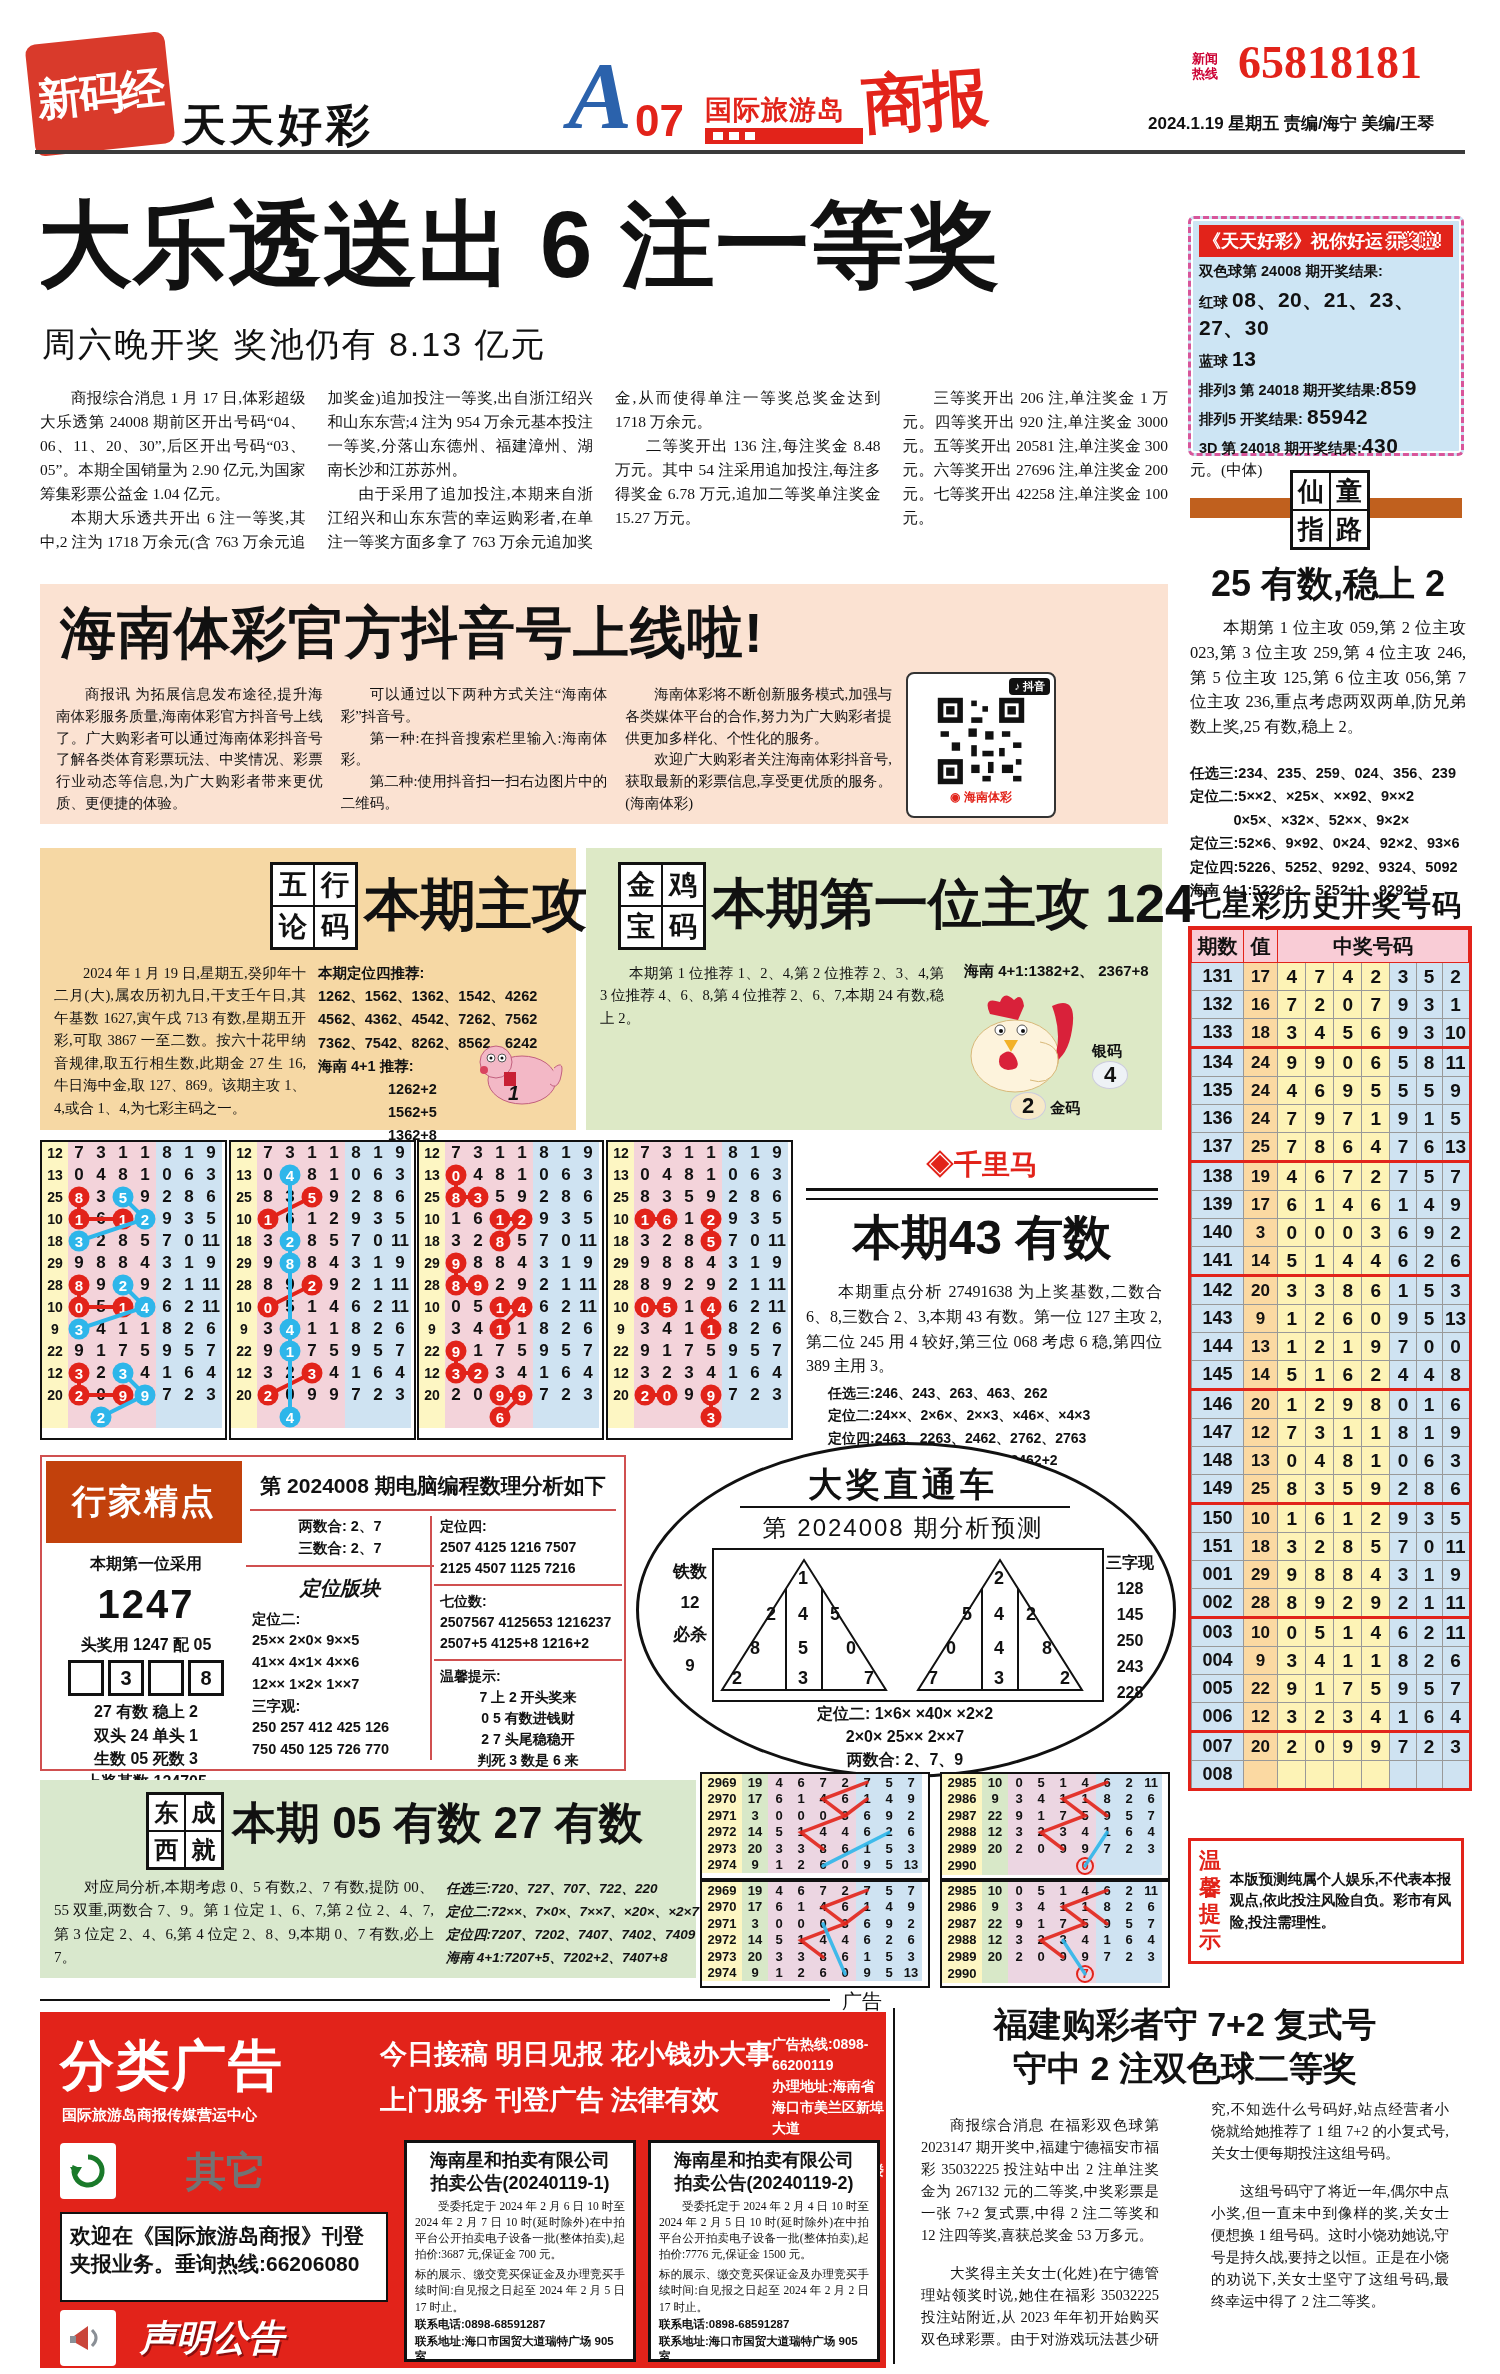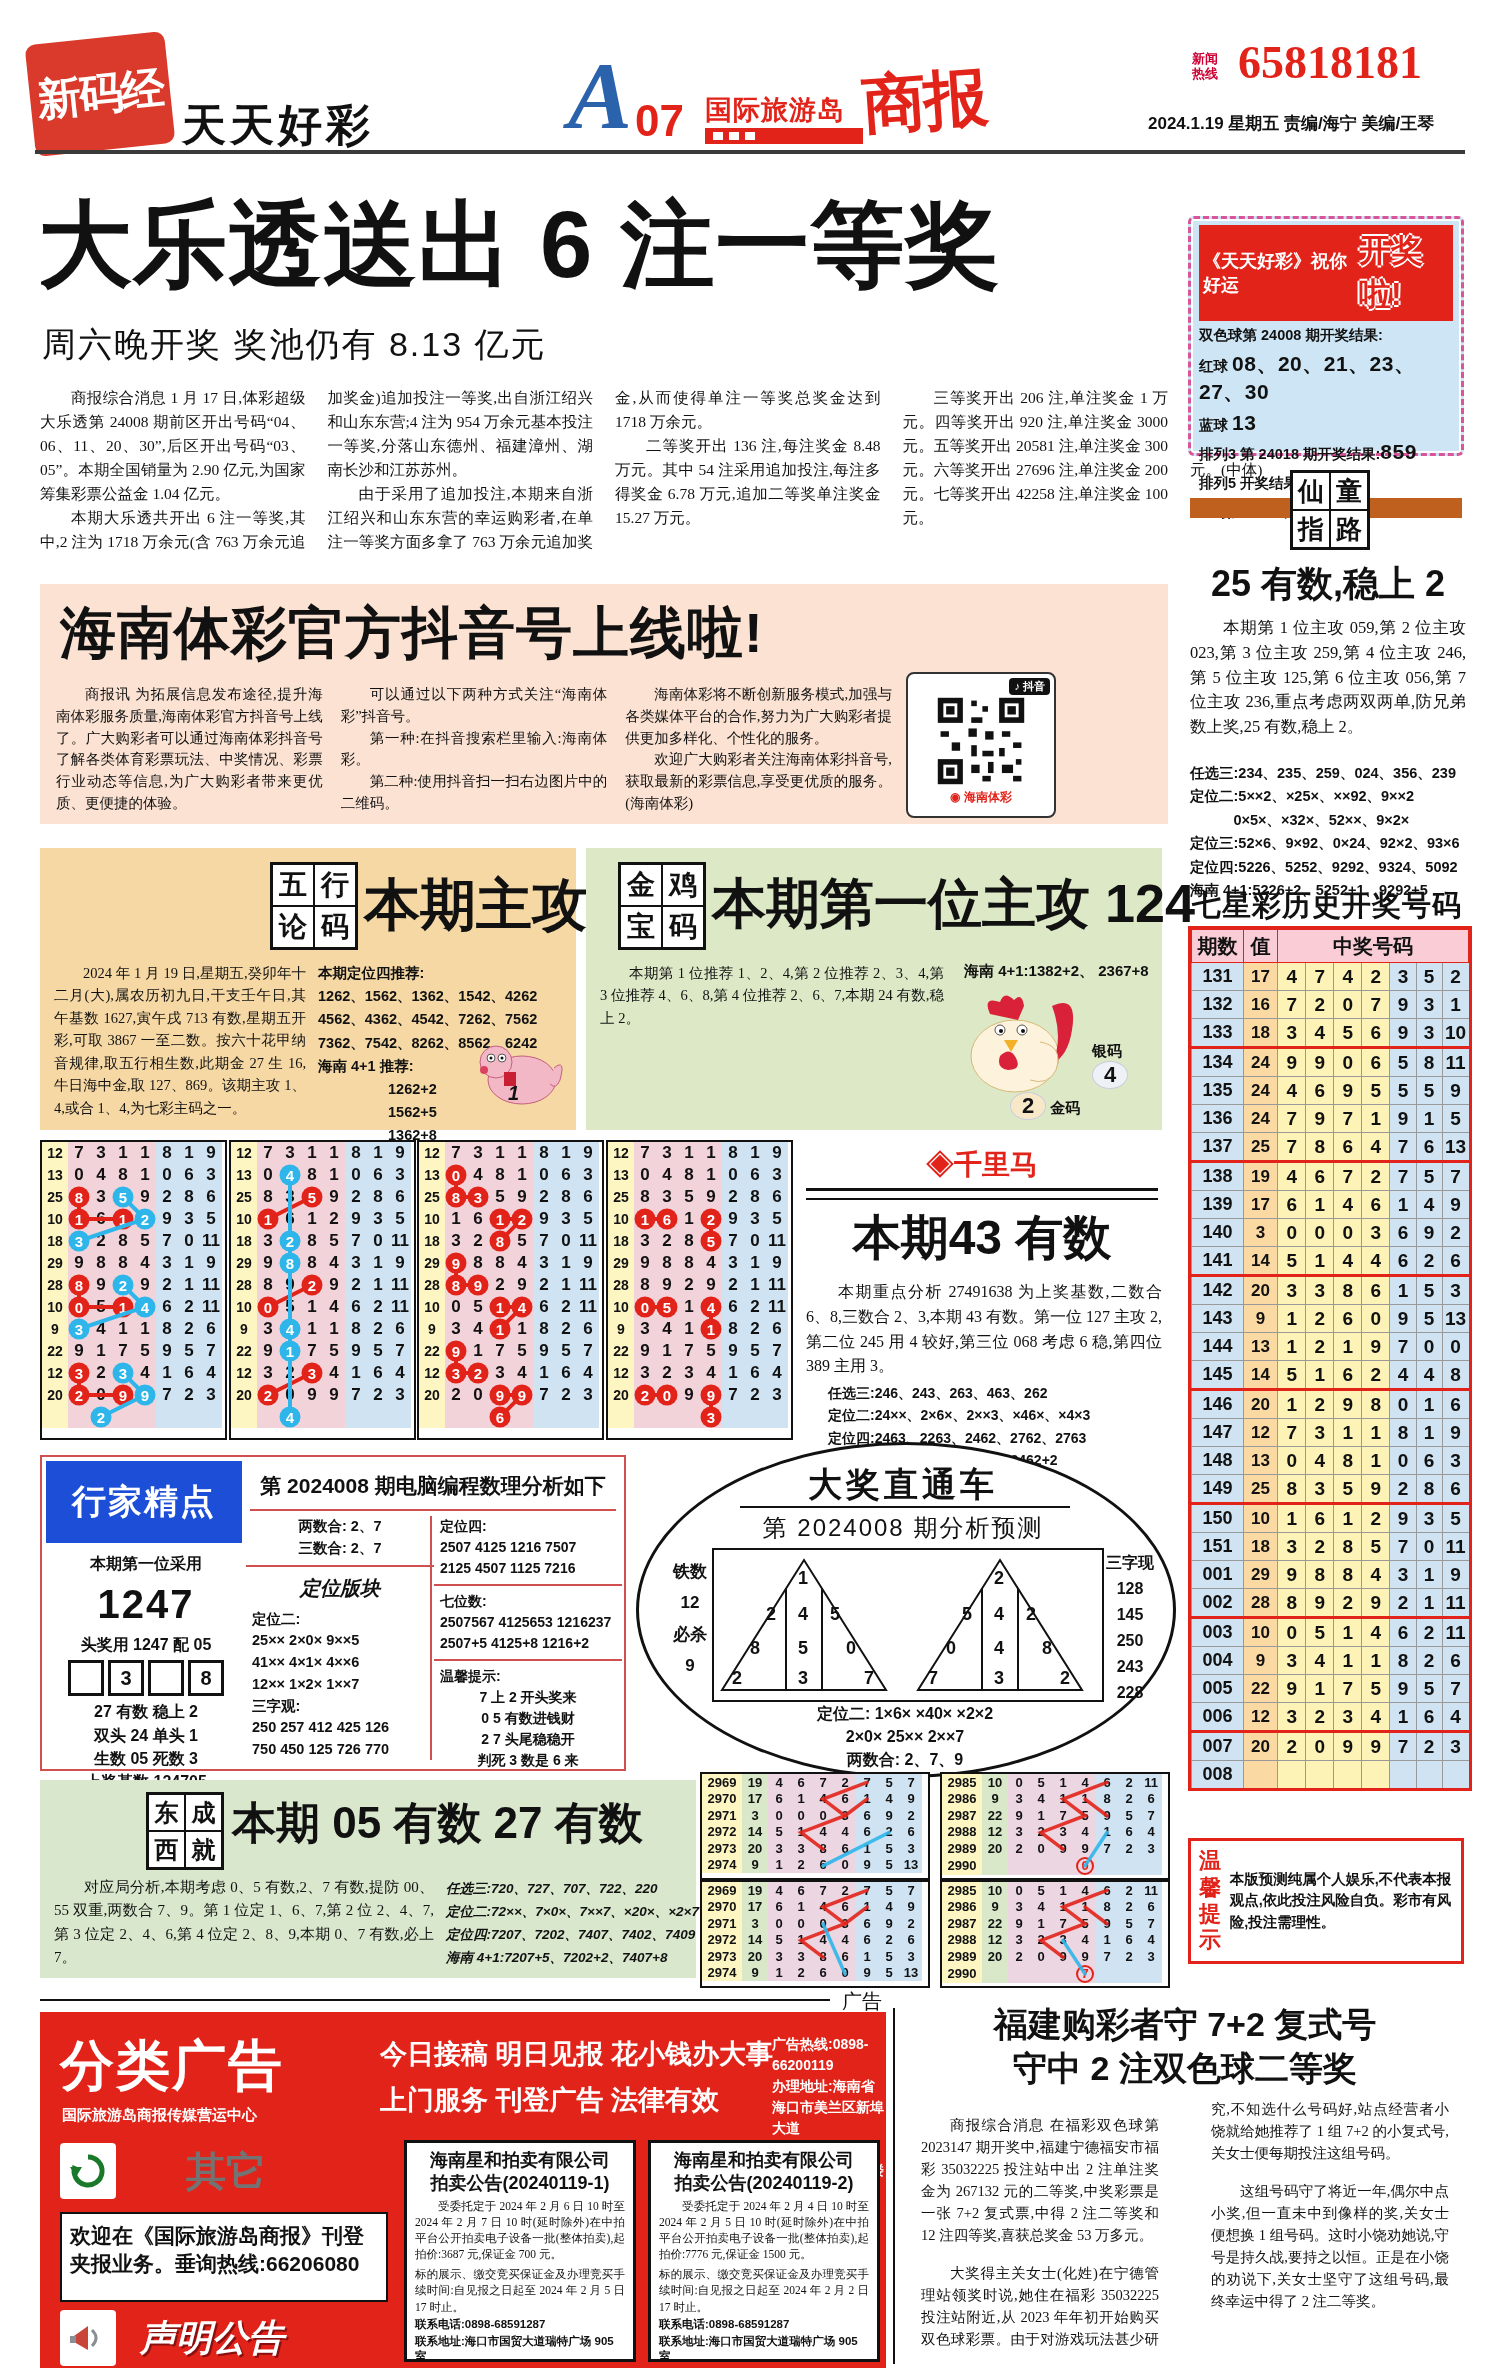--- a/index.html
+++ b/index.html
@@ -27,21 +27,21 @@
   
   #lead-headline{left:38px;top:182px;width:1130px;font-size:94px;font-weight:900;letter-spacing:1px;}
   #lead-sub{left:42px;top:322px;font-size:34px;letter-spacing:2px;}
   #lead-cols{left:40px;top:386px;width:1128px;height:188px;column-count:4;column-gap:22px;
              font-size:15.5px;line-height:1.55;}
   #lead-cols p{margin:0;text-indent:2em;}
   
   #draw-box{left:1188px;top:216px;width:276px;height:240px;background:#cde5f4;border:3px dashed #d8559a;border-radius:6px;
             box-shadow:0 0 0 2px #fff inset;padding:6px 8px;box-sizing:border-box;}
   #draw-title{background:#e2231a;color:#fff;font-size:18px;font-weight:bold;padding:4px 4px;display:flex;align-items:center;}
-  #draw-title .t2{color:#e2231a;font-size:32px;font-weight:900;margin-left:4px;
+  #draw-title .t2{color:#e2231a;font-size:16px;font-weight:900;margin-left:4px;
                   text-shadow:-2px 0 #fff,2px 0 #fff,0 -2px #fff,0 2px #fff;}
   #draw-box .ln{font-size:14.5px;margin-top:5px;font-weight:bold;}
   #draw-box .big{font-size:21px;font-weight:900;letter-spacing:0.5px;}
   
   #xt-bar{left:1190px;top:498px;width:272px;height:20px;background:#c0601e;}
   .badge{display:grid;grid-template-columns:1fr 1fr;background:#fff;border:2px solid #111;}
   .badge span{border:1px solid #111;font-weight:900;display:flex;align-items:center;justify-content:center;}
   #xt-badge{left:1290px;top:470px;width:76px;height:76px;font-size:26px;}
   #xt-title{left:1190px;top:560px;width:276px;text-align:center;font-size:36px;font-weight:900;}
   #xt-body{left:1190px;top:616px;width:276px;font-size:16.5px;line-height:1.5;}
@@ -84,21 +84,21 @@
   .tgrid td.b{background:#cfe3f2;}
   .tgrid svg{position:absolute;left:0;top:0;pointer-events:none;}
   
   #ql-head{left:800px;top:1146px;width:364px;text-align:center;font-size:28px;font-weight:900;color:#e2231a;}
   #ql-rule{left:806px;top:1188px;width:352px;height:7px;border-top:3px solid #111;border-bottom:2px solid #111;}
   #ql-title{left:800px;top:1206px;width:364px;text-align:center;font-size:48px;font-weight:900;}
   #ql-body{left:806px;top:1280px;width:356px;font-size:16px;line-height:1.55;}
   #ql-lines{left:828px;top:1382px;width:340px;font-size:14px;line-height:1.6;font-weight:bold;white-space:nowrap;}
   
   #hj{left:40px;top:1455px;width:582px;height:312px;border:2px solid #d05050;background:#fff;}
-  #hj-red{left:46px;top:1461px;width:196px;height:82px;background:#1d4ed8;color:#fff;font-size:34px;font-weight:900;
+  #hj-red{left:46px;top:1461px;width:196px;height:82px;background:#c2410c;color:#fff;font-size:34px;font-weight:900;
           display:flex;align-items:center;justify-content:center;letter-spacing:2px;}
   #hj-left{left:52px;top:1552px;width:188px;text-align:center;font-size:16px;font-weight:bold;line-height:1.45;}
   #hj-left .big{font-size:40px;font-weight:900;letter-spacing:2px;}
   #hj-boxes{display:flex;justify-content:center;gap:4px;margin:4px 0;}
   #hj-boxes span{width:30px;height:30px;border:3px solid #111;font-size:20px;font-weight:900;
                  display:flex;align-items:center;justify-content:center;}
   #hj-header{left:250px;top:1463px;width:366px;height:46px;border-bottom:2px solid #d05050;
              display:flex;align-items:center;justify-content:center;font-size:21px;font-weight:900;}
   #hj-mid{left:252px;top:1516px;width:176px;font-size:14.5px;font-weight:bold;line-height:1.5;}
   #hj-mid .blk{text-align:center;font-size:20px;font-weight:900;font-style:italic;margin:6px 0;

